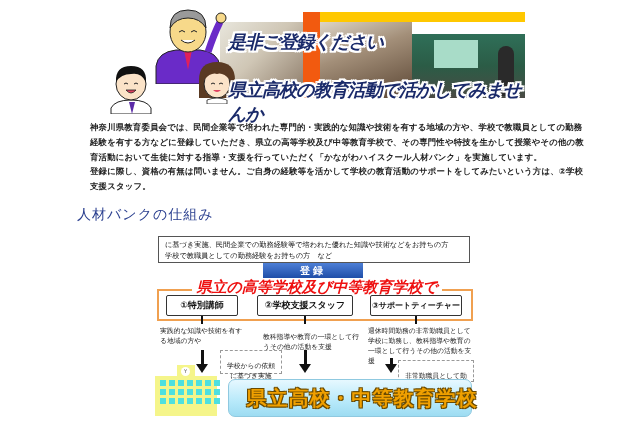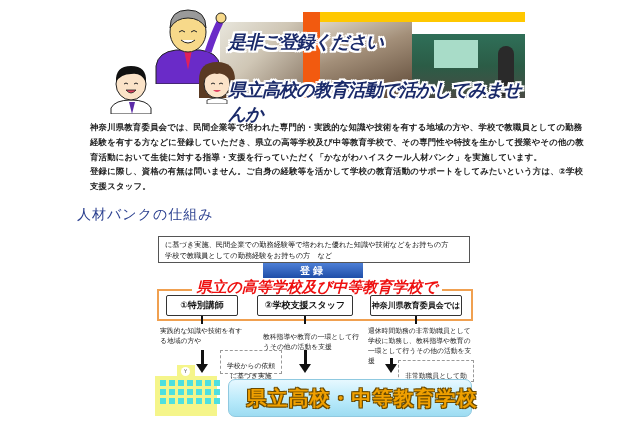--- a/index.html
+++ b/index.html
@@ -110,21 +110,21 @@
 </div>
 
 <div class="abs register-tab">登録</div>
 <div class="abs register-point"></div>
 
 <div class="abs bank-frame"></div>
 <div class="abs bank-title">県立の高等学校及び中等教育学校で</div>
 
 <div class="abs role-box role1">①特別講師</div>
 <div class="abs role-box role2">②学校支援スタッフ</div>
-<div class="abs role-box role3">神奈川県教育委員会では</div>
+<div class="abs role-box role3">③サポートティーチャー</div>
 
 <div class="abs vline" style="left:201px; top:316px; height:8px;"></div>
 <div class="abs vline" style="left:304px; top:316px; height:8px;"></div>
 <div class="abs vline" style="left:415px; top:316px; height:8px;"></div>
 
 <div class="abs desc" style="left:160px; top:326px; width:88px;">実践的な知識や技術を有する地域の方や</div>
 <div class="abs desc" style="left:263px; top:332px; width:100px;">教科指導や教育の一環として行うその他の活動を支援</div>
 <div class="abs desc" style="left:368px; top:326px; width:106px;">週休時間勤務の非常勤職員として学校に勤務し、教科指導や教育の一環として行うその他の活動を支援</div>
 
 <div class="abs note-box" style="left:220px; top:350px; width:62px; height:24px;">

